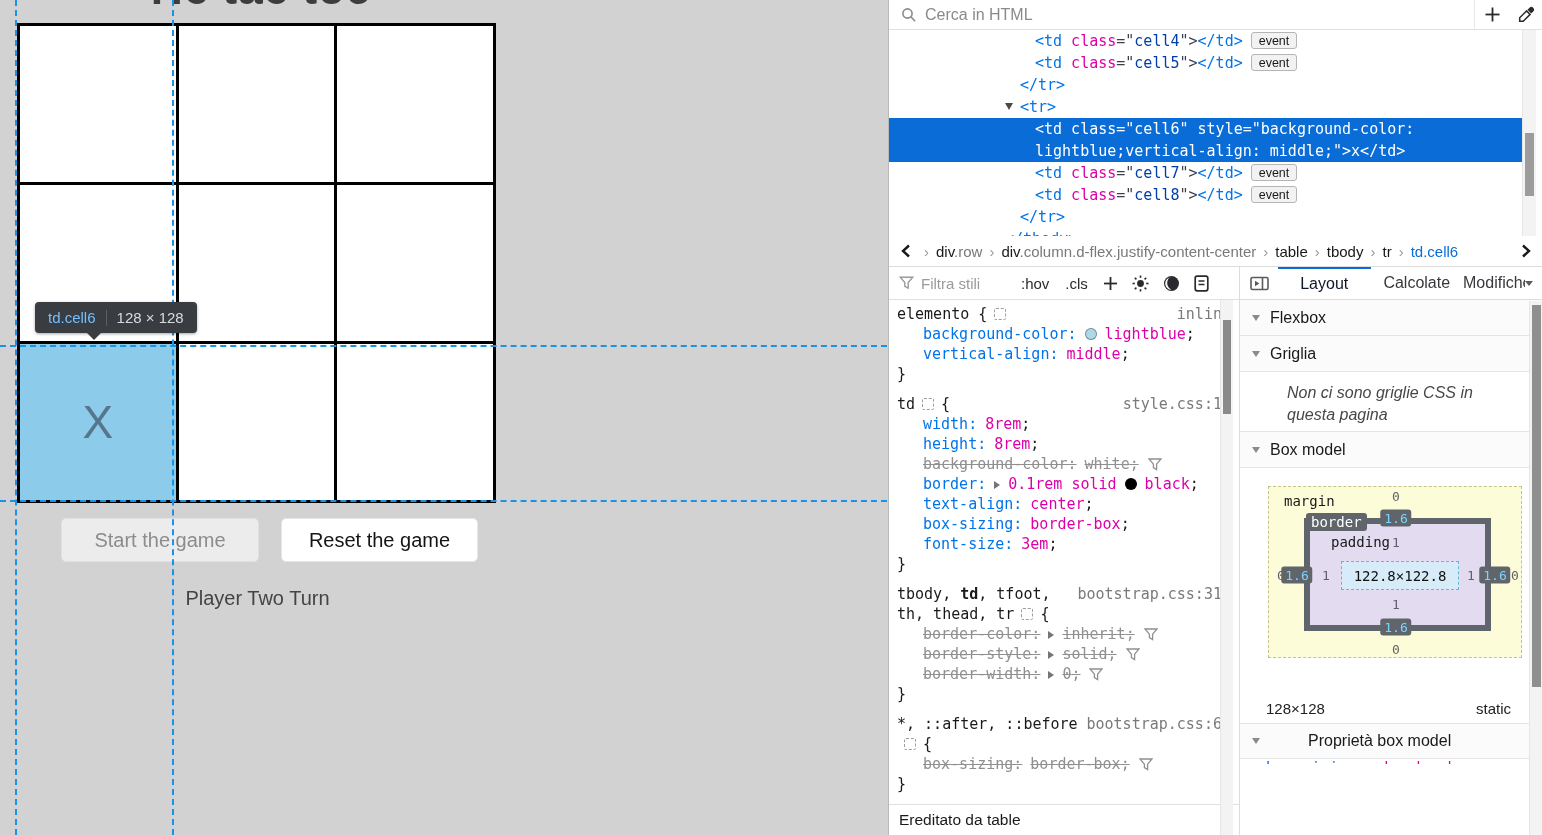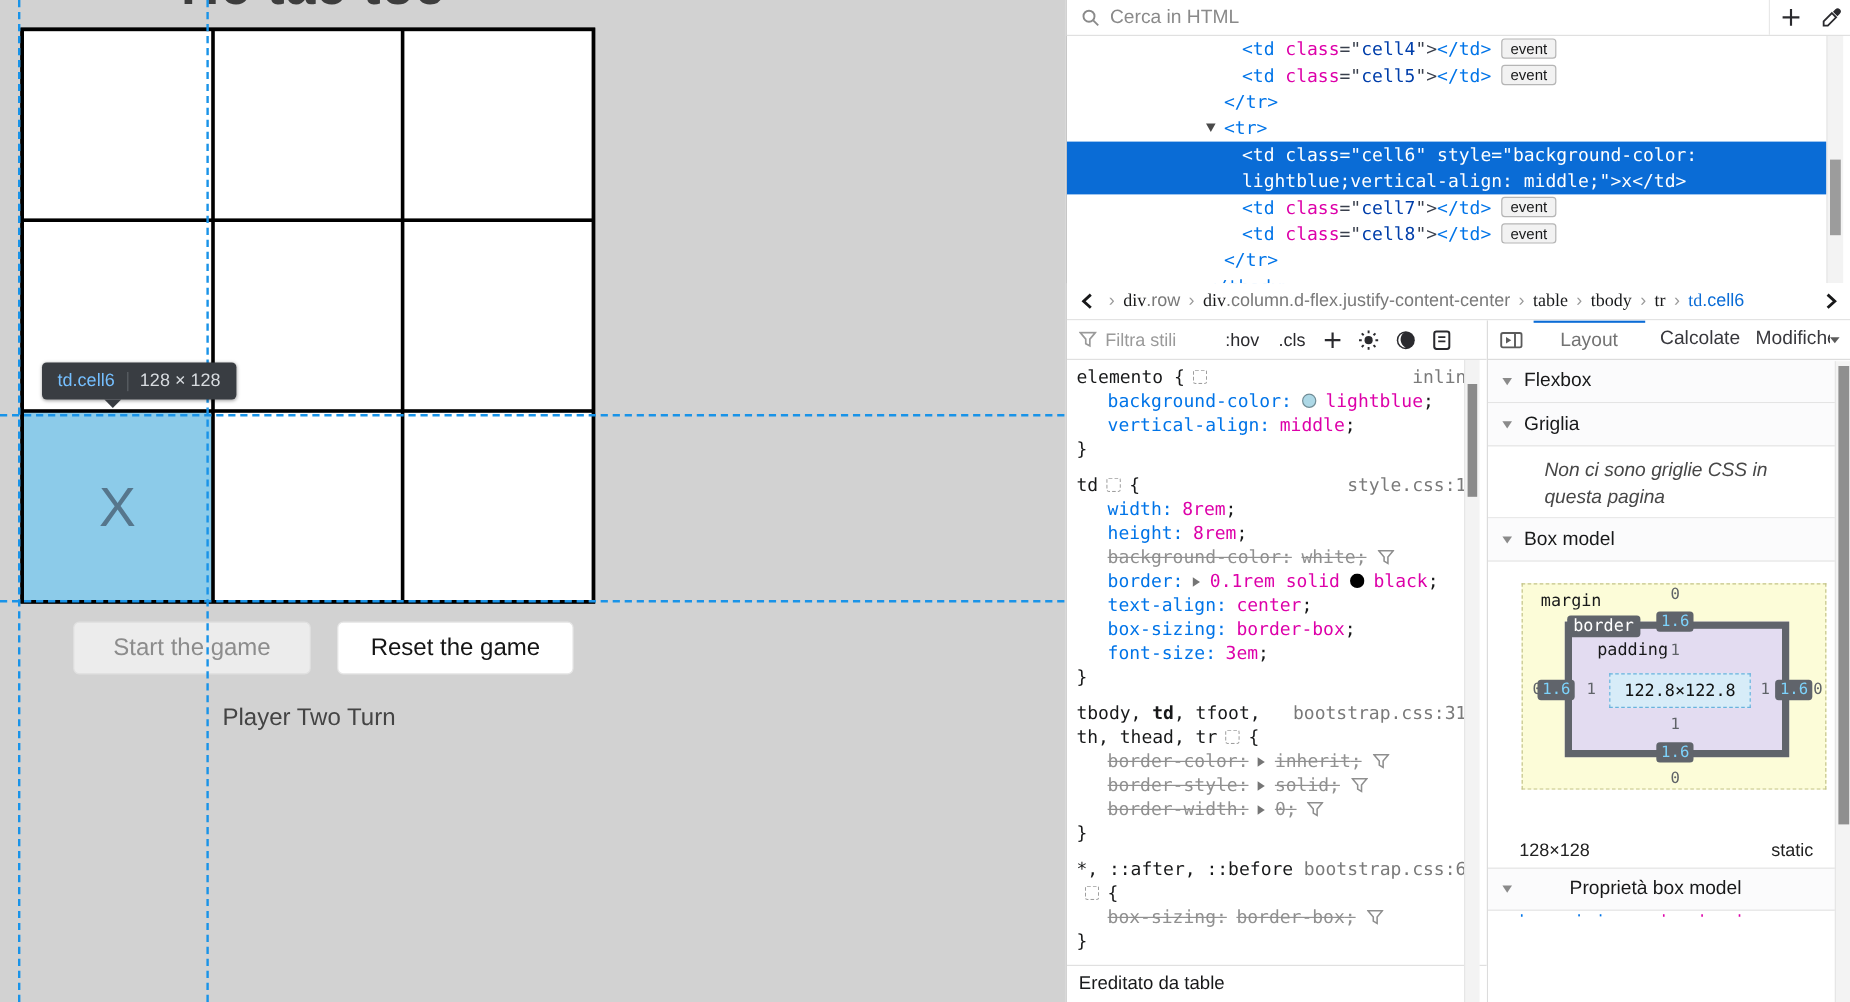--- a/index.html
+++ b/index.html
@@ -75,21 +75,21 @@
   .sbar { position:absolute; background:#f3f3f3; border-left:1px solid #e6e6e6; }
   .sthumb { position:absolute; left:2px; right:2px; background:#9c9c9c; border-radius:0; }
 
   
   #breadcrumb { position:absolute; left:0; top:236px; width:654px; height:31px;
                 border-bottom:1px solid #dcdcdc; display:flex; align-items:center;
                 font-size:15px; padding-left:6px; background:#fff; }
   .bc-nav { width:22px; display:flex; justify-content:center; }
   .bc-sep { color:#9a9a9a; margin:0 7px; font-size:15px; }
   .bc-item { white-space:nowrap; }
-  .bc-base { color:#18191a;font-family:Liberation Serif, serif; } .bc-rest { color:#797979; }
+  .bc-base { color:#18191a; } .bc-rest { color:#797979; }
   .bc-item.active .bc-base, .bc-item.active .bc-rest { color:#0a6cd6; }
   #bc-right { margin-left:auto; margin-right:6px; }
 
   
   #styles-pane { position:absolute; left:0; top:267px; width:351px; height:568px;
                  border-right:1px solid #dcdcdc; background:#fff; overflow:hidden; }
   #styles-toolbar { height:33px; border-bottom:1px solid #e0e0e0; display:flex; align-items:center; padding:0 4px 0 10px; }
   #filter-input { width:92px; border:none; outline:none; font-size:15px; margin-left:7px;
                   font-family:"Liberation Sans",sans-serif; background:transparent; }
   #filter-input::placeholder { color:#9a9a9a; }
@@ -120,21 +120,21 @@
   .inh-header { font-family:"Liberation Sans",sans-serif; font-size:15.5px; color:#18191a;
                 border-top:1px solid #e0e0e0; border-bottom:1px solid #e0e0e0;
                 padding:5px 0 5px 2px; margin:2px -8px 8px -8px; padding-left:10px; background:#fff; }
 
   
   #layout-pane { position:absolute; left:351px; top:267px; width:303px; height:568px; background:#fff; overflow:hidden; }
   #layout-tabs { height:33px; border-bottom:1px solid #dcdcdc; display:flex; align-items:stretch; }
   .lt-toggle { width:38px; display:flex; align-items:center; justify-content:center; }
   .ltab { flex:1; display:flex; align-items:center; justify-content:center;
           font-size:16px; color:#38383d; white-space:nowrap; overflow:hidden; }
-  .ltab.active { color:#737373; border-top:2px solid #0a6cd6; }
+  .ltab.active { color:#0f172a; border-top:2px solid #0a6cd6; }
   .ltab.clipped { justify-content:flex-start; max-width:62px; }
   .lt-caret { width:18px; display:flex; align-items:center; }
   .lt-caret .tri { border-top:5px solid #5b5b5b; border-left:4.5px solid transparent; border-right:4.5px solid transparent; }
 
   .lsec-h { height:36px; display:flex; align-items:center; gap:10px; padding-left:12px;
             border-bottom:1px solid #e4e4e4; font-size:16px; color:#18191a; background:#fbfbfc; }
   .lsec-h .tri { border-top:6px solid #8a8a8a; border-left:4.5px solid transparent; border-right:4.5px solid transparent; }
   .lnote { padding:12px 40px 14px 47px; font-size:16px; line-height:22px; font-style:italic;
            color:#474747; border-bottom:1px solid #e4e4e4; }
   #flex-note-wrap { height:70px; } #grid-note-wrap { height:60px; padding-top:10px; }

